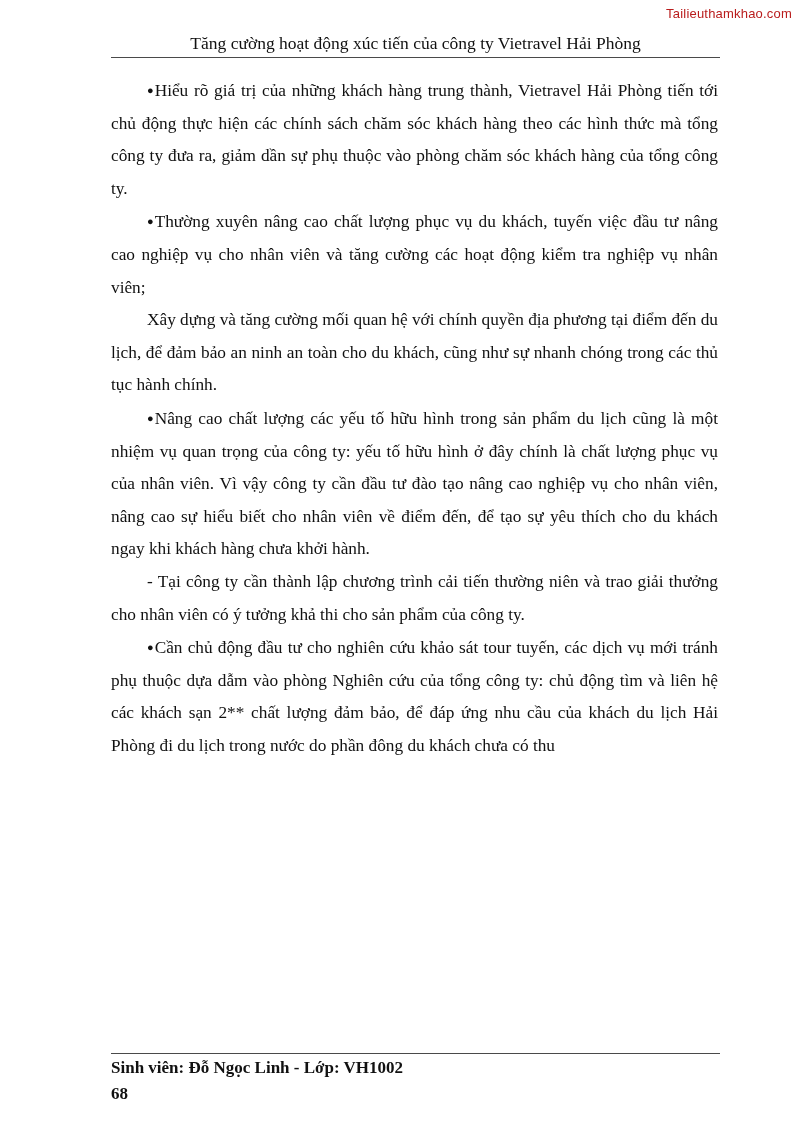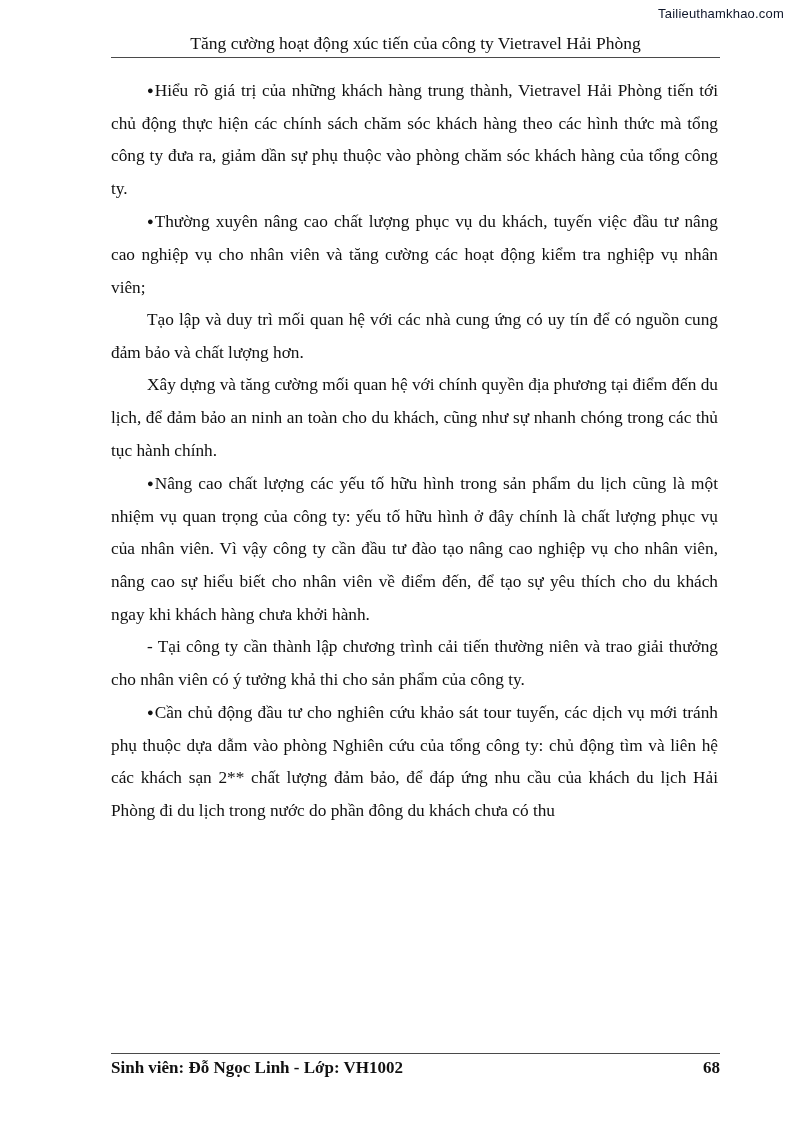--- a/index.html
+++ b/index.html
@@ -11,24 +11,24 @@
       width: 794px;
       height: 1123px;
       position: relative;
       overflow: hidden;
       font-family: "Liberation Serif", "DejaVu Serif", serif;
       color: #111111;
     }
     .watermark {
       position: absolute;
       top: 6px;
-      right: 10px;
+      right: 2px;
       font-family: "Liberation Sans", "DejaVu Sans", sans-serif;
       font-size: 13px;
-      color: #0f172a;
+      color: #b91c1c;
       letter-spacing: 0.2px;
     }
     .page-header {
       position: absolute;
       left: 111px;
       top: 32px;
       width: 609px;
       text-align: center;
     }
     .page-header .title {
@@ -76,36 +76,36 @@
     .page-footer {
       position: absolute;
       left: 111px;
       top: 1055px;
       width: 609px;
       display: flex;
       justify-content: space-between;
       font-weight: bold;
       font-size: 17px;
       line-height: 26px;
+      flex-direction: column;
     }
   </style>
 </head>
 <body>
 
 <div class="watermark">Tailieuthamkhao.com</div>
 
 <div class="page-header">
   <h1 class="title">Tăng cường hoạt động xúc tiến của công ty Vietravel Hải Phòng</h1>
 </div>
 <div class="rule header-rule"></div>
 
 <div class="content">
   <p class="para"><span class="bullet">●</span><span>Hiểu rõ giá trị của những khách hàng trung thành, Vietravel Hải Phòng tiến tới chủ động thực hiện các chính sách chăm sóc khách hàng theo các hình thức mà tổng công ty đưa ra, giảm dần sự phụ thuộc vào phòng chăm sóc khách hàng của tổng công ty.</span></p>
   <p class="para"><span class="bullet">●</span><span>Thường xuyên nâng cao chất lượng phục vụ du khách, tuyến việc đầu tư nâng cao nghiệp vụ cho nhân viên và tăng cường các hoạt động kiểm tra nghiệp vụ nhân viên;</span></p>
-  <p class="para"><span>Tạo lập và duy trì mối quan hệ với các nhà cung ứng có uy tín để có nguồn cung đảm bảo và chất lượng hơn.</span></p>
   <p class="para"><span>Xây dựng và tăng cường mối quan hệ với chính quyền địa phương tại điểm đến du lịch, để đảm bảo an ninh an toàn cho du khách, cũng như sự nhanh chóng trong các thủ tục hành chính.</span></p>
   <p class="para"><span class="bullet">●</span><span>Nâng cao chất lượng các yếu tố hữu hình trong sản phẩm du lịch cũng là một nhiệm vụ quan trọng của công ty: yếu tố hữu hình ở đây chính là chất lượng phục vụ của nhân viên. Vì vậy công ty cần đầu tư đào tạo nâng cao nghiệp vụ cho nhân viên, nâng cao sự hiểu biết cho nhân viên về điểm đến, để tạo sự yêu thích cho du khách ngay khi khách hàng chưa khởi hành.</span></p>
   <p class="para"><span>- Tại công ty cần thành lập chương trình cải tiến thường niên và trao giải thưởng cho nhân viên có ý tưởng khả thi cho sản phẩm của công ty.</span></p>
   <p class="para"><span class="bullet">●</span><span>Cần chủ động đầu tư cho nghiên cứu khảo sát tour tuyến, các dịch vụ mới tránh phụ thuộc dựa dẫm vào phòng Nghiên cứu của tổng công ty: chủ động tìm và liên hệ các khách sạn 2** chất lượng đảm bảo, để đáp ứng nhu cầu của khách du lịch Hải Phòng đi du lịch trong nước do phần đông du khách chưa có thu</span></p>
 </div>
 
 <div class="rule footer-rule"></div>
 <div class="page-footer">
   <span>Sinh viên: Đỗ Ngọc Linh - Lớp: VH1002</span>
   <span>68</span>

